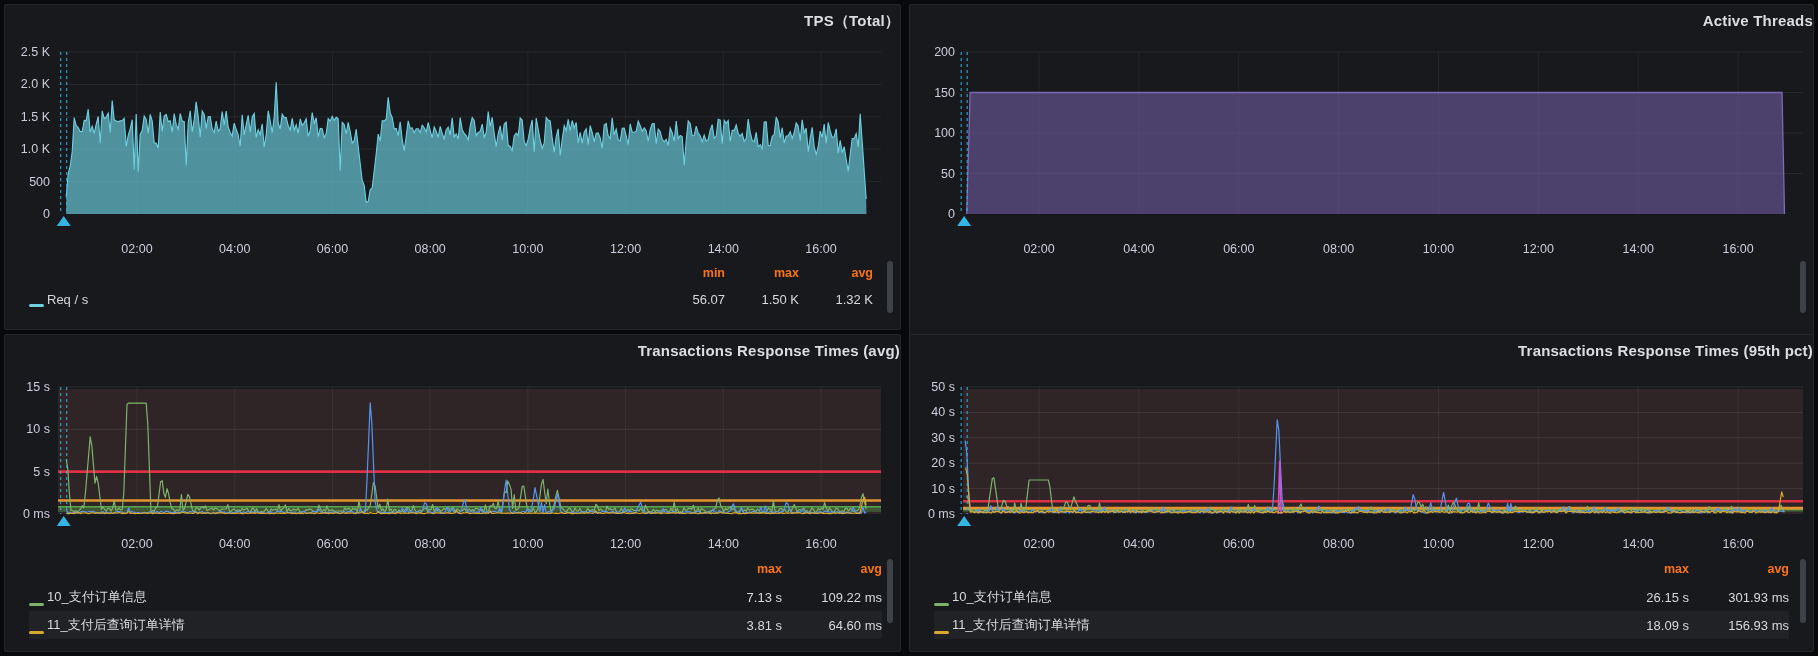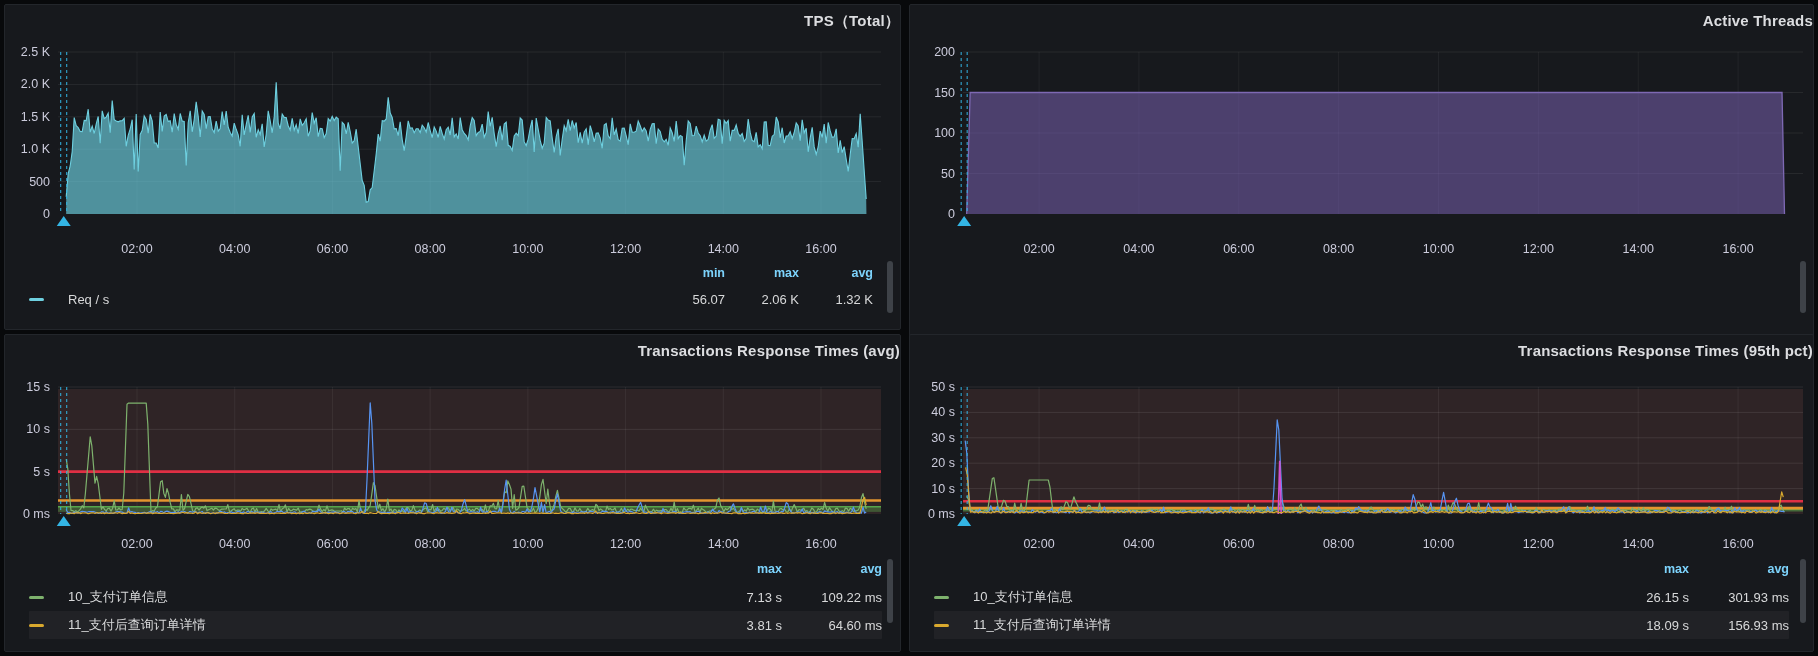--- a/index.html
+++ b/index.html
@@ -6,23 +6,23 @@
   #dash{position:relative;width:1818px;height:656px;background:#08090b;overflow:hidden;
         font-family:"Liberation Sans","DejaVu Sans",sans-serif;}
   .panel{position:absolute;background:#17191d;border:1px solid #23262b;border-radius:2px;box-sizing:border-box;}
   .ptitle{position:absolute;top:7px;left:0;right:0;text-align:right;font-size:15px;font-weight:600;
           color:#dcdde0;letter-spacing:.2px;cursor:pointer;}
   .chart{position:absolute;left:0;top:0;}
   .legend{position:absolute;font-size:13px;color:#d8d9da;}
   .lrow{display:grid;align-items:center;height:27px;}
   .legend.bot .lrow{height:28px;}
   .lrow .col{text-align:right;white-space:nowrap;}
-  .lrow.head{color:#7dd3fc;font-weight:700;font-size:12.5px;}
+  .lrow.head{color:#f97316;font-weight:700;font-size:12.5px;}
   .lrow.hl{background:rgba(255,255,255,0.045);border-radius:1px;}
-  .lab{display:flex;align-items:center;gap:24px;cursor:pointer;color:#d8d9da;white-space:nowrap;}
+  .lab{display:flex;align-items:flex-end;gap:3px;cursor:pointer;color:#d8d9da;white-space:nowrap;}
   .dash{width:15px;height:3px;border-radius:2px;flex:0 0 auto;}
   .thumb{position:absolute;width:6px;border-radius:3px;background:#3e4248;cursor:pointer;}
   text{font-family:"Liberation Sans","DejaVu Sans",sans-serif;}
 </style>
 </head>
 <body>
 
 <div id="dash">
 
   <section class="panel" style="left:4px;top:4px;width:897px;height:326px;">
@@ -67,21 +67,21 @@
         <span class="col">min</span>
         <span class="col">max</span>
         <span class="col">avg</span>
       </div>
       <div class="lrow" style="grid-template-columns:1fr 73px 74px 74px;">
         <span class="lab">
             <span class="dash" style="background: rgb(110, 208, 224);"></span>
             <span>Req / s</span>
           </span>
         <span class="col">56.07</span>
-        <span class="col">2.06 K</span>
+        <span class="col">1.50 K</span>
         <span class="col">1.32 K</span>
       </div>
     </div>
     <div class="thumb" style="right:7px;top:256px;height:52px;"></div>
   </section>
 
   <section class="panel" style="left:909px;top:4px;width:905px;height:344px;">
     <div class="ptitle">Active Threads</div>
     <svg class="chart" width="905" height="326" viewBox="0 0 905 326">
         <line x1="53" x2="893" y1="168.5" y2="168.5" stroke="rgba(255,255,255,0.07)" stroke-width="1"></line>

